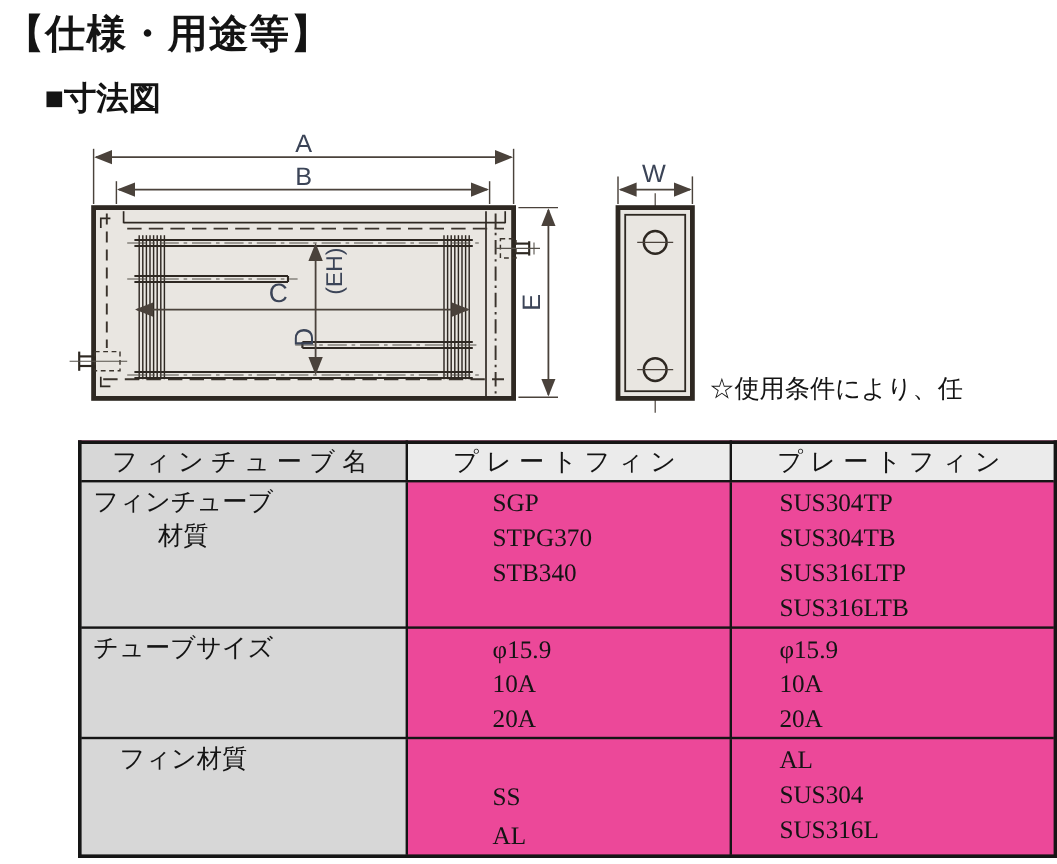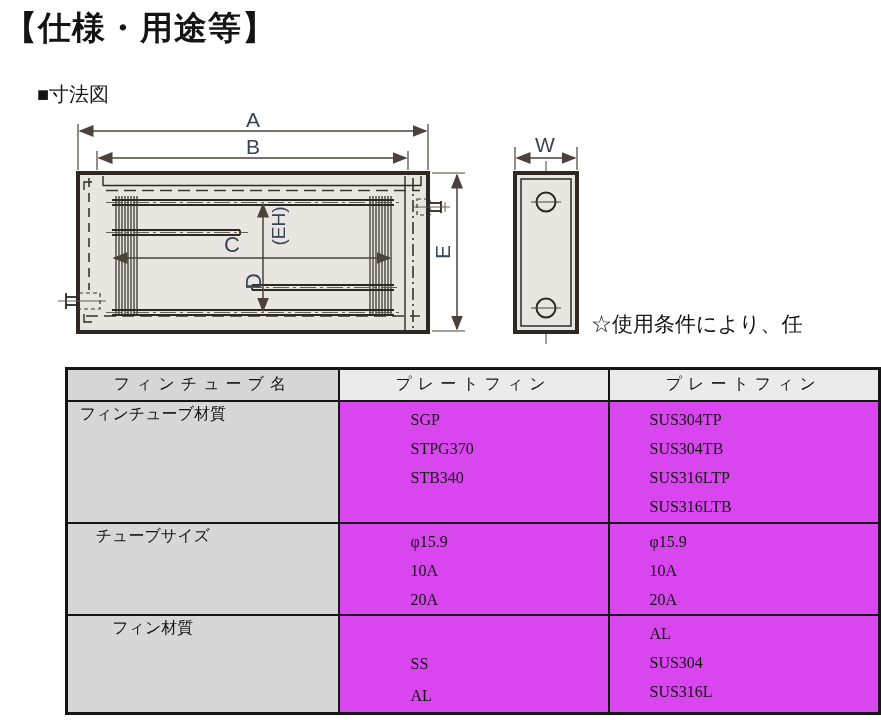--- a/index.html
+++ b/index.html
@@ -6,38 +6,38 @@
   body{
     width:881px;height:720px;position:relative;overflow:hidden;
     background:#ffffff;color:#141414;
     font-family:"Liberation Serif","DejaVu Serif",serif;
   }
   .page-title{
     position:absolute;left:4px;top:6px;
     font-size:33px;font-weight:bold;letter-spacing:1px;white-space:nowrap;
   }
   .section-heading{
-    position:absolute;left:37px;top:81px;
-    font-size:20px;font-weight:normal;white-space:nowrap;
+    position:absolute;left:37px;top:64px;
+    font-size:27px;font-weight:bold;white-space:nowrap;
   }
   svg.diagram{position:absolute;left:0;top:0;}
   svg .dim-label{
     font-family:"Liberation Sans","DejaVu Sans",sans-serif;
     fill:#3b4457;
   }
   .note{
     position:absolute;left:591px;top:269px;width:290px;
     font-size:21px;line-height:22px;white-space:pre-wrap;
   }
   table.spec{
     position:absolute;left:65px;top:367px;
     width:813px;height:340px;
     border-collapse:collapse;table-layout:fixed;
-    background:#d946ef;
-    font-size:16px;
+    background:#ec4899;
+    font-size:21px;
   }
   table.spec col.c1{width:272px;}
   table.spec col.c2{width:270px;}
   table.spec col.c3{width:271px;}
   table.spec th,table.spec td{
     border:2px solid #151515;
     font-weight:normal;
     box-sizing:border-box;
   }
   table.spec{border:3px solid #151515;}

